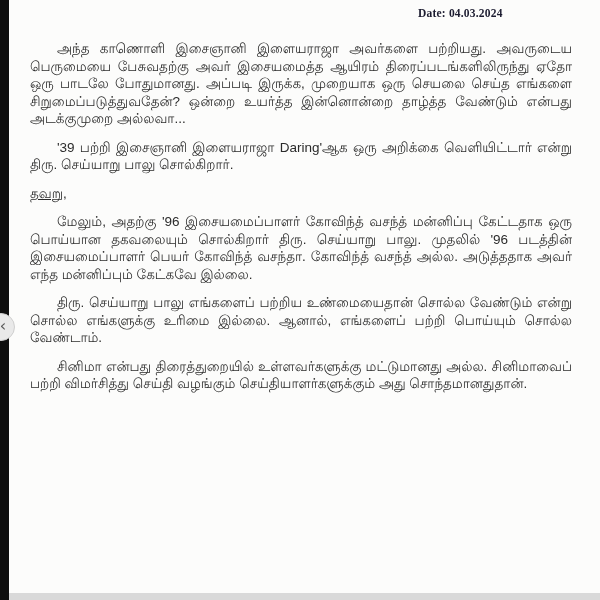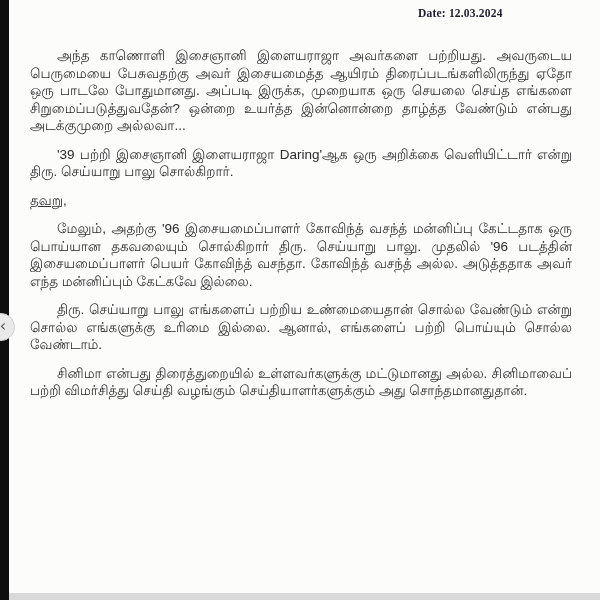--- a/index.html
+++ b/index.html
@@ -42,21 +42,21 @@
   .page-text {
     position: absolute;
     left: 30px; top: 40px;
     width: 542px;
     font-size: 13.5px;
     line-height: 17.5px;
     color: #2b2b2b;
     text-align: justify;
   }
   .page-text p {
-    margin: 7px 0 11px 0;
+    margin: 0 0 11px 0;
     text-indent: 27px;
   }
   .page-text p.no-indent { text-indent: 0; text-decoration: underline; }
   .nav-prev {
     position: absolute;
     left: -13px; top: 313px;
     width: 28px; height: 28px;
     border-radius: 50%;
     border: 1px solid #cfcfcf;
     background: #e9e9e9;
@@ -74,21 +74,21 @@
     transform: translate(2px, -1px);
   }
 </style>
 </head>
 <body>
 
 <div class="photo">
 
   <div class="left-border"></div>
 
-  <div class="date-label">Date: 12.03.2024</div>
+  <div class="date-label">Date: 04.03.2024</div>
 
   <div class="page-text">
     <p>அந்த காணொளி இசைஞானி இளையராஜா அவர்களை பற்றியது. அவருடைய பெருமையை பேசுவதற்கு அவர் இசையமைத்த ஆயிரம் திரைப்படங்களிலிருந்து ஏதோ ஒரு பாடலே போதுமானது. அப்படி இருக்க, முறையாக ஒரு செயலை செய்த எங்களை சிறுமைப்படுத்துவதேன்? ஒன்றை உயர்த்த இன்னொன்றை தாழ்த்த வேண்டும் என்பது அடக்குமுறை அல்லவா...</p>
     <p>'39 பற்றி இசைஞானி இளையராஜா Daring'ஆக ஒரு அறிக்கை வெளியிட்டார் என்று திரு. செய்யாறு பாலு சொல்கிறார்.</p>
     <p class="no-indent">தவறு,</p>
     <p>மேலும், அதற்கு '96 இசையமைப்பாளர் கோவிந்த் வசந்த் மன்னிப்பு கேட்டதாக ஒரு பொய்யான தகவலையும் சொல்கிறார் திரு. செய்யாறு பாலு. முதலில் '96 படத்தின் இசையமைப்பாளர் பெயர் கோவிந்த் வசந்தா. கோவிந்த் வசந்த் அல்ல. அடுத்ததாக அவர் எந்த மன்னிப்பும் கேட்கவே இல்லை.</p>
     <p>திரு. செய்யாறு பாலு எங்களைப் பற்றிய உண்மையைதான் சொல்ல வேண்டும் என்று சொல்ல எங்களுக்கு உரிமை இல்லை. ஆனால், எங்களைப் பற்றி பொய்யும் சொல்ல வேண்டாம்.</p>
     <p>சினிமா என்பது திரைத்துறையில் உள்ளவர்களுக்கு மட்டுமானது அல்ல. சினிமாவைப் பற்றி விமர்சித்து செய்தி வழங்கும் செய்தியாளர்களுக்கும் அது சொந்தமானதுதான்.</p>
   </div>
 

